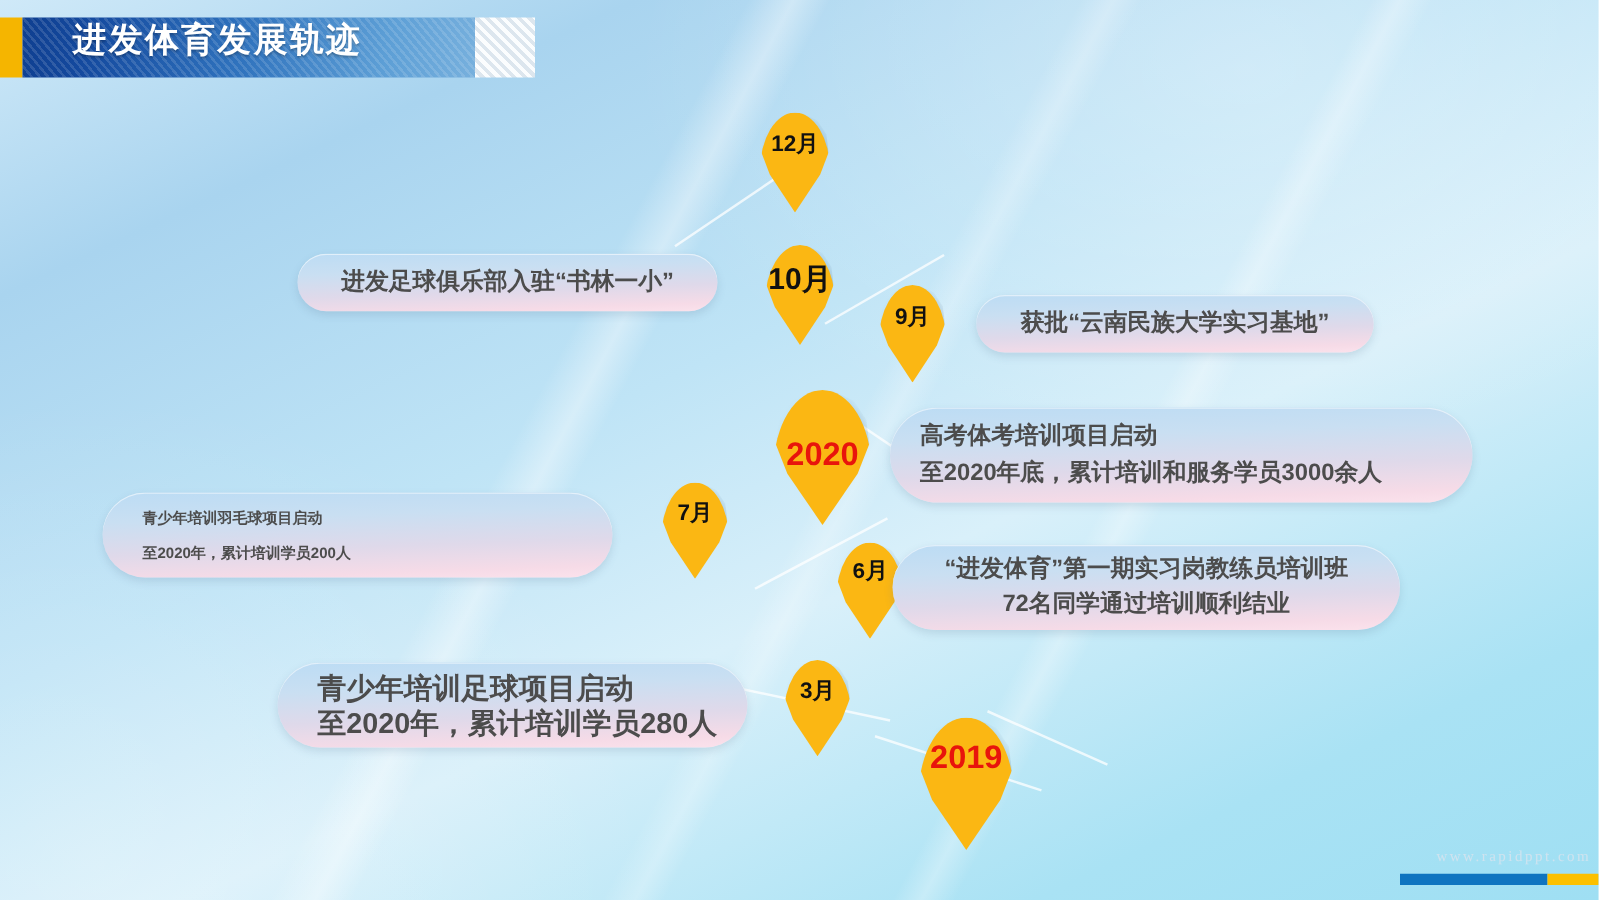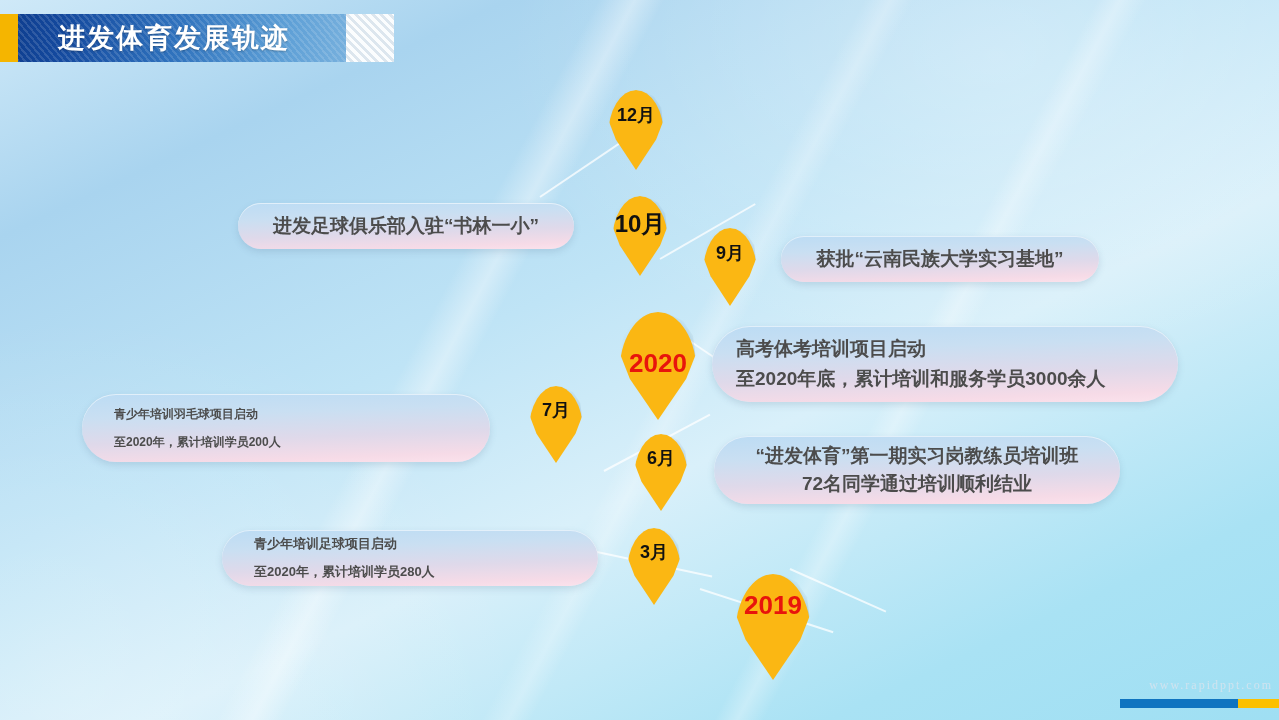--- a/index.html
+++ b/index.html
@@ -29,23 +29,23 @@
       linear-gradient(118deg,rgba(255,255,255,0) 52%,rgba(255,255,255,.26) 53.6%,rgba(255,255,255,0) 55%),
       linear-gradient(118deg,rgba(255,255,255,0) 66%,rgba(255,255,255,.30) 67.4%,rgba(255,255,255,0) 69%),
       radial-gradient(ellipse 700px 460px at 78% 8%, rgba(255,255,255,.30), rgba(255,255,255,0) 70%),
       radial-gradient(ellipse 620px 520px at 6% 96%, rgba(255,255,255,.22), rgba(255,255,255,0) 72%);
   }
 
   
   .title-wrap{position:absolute;left:0;top:14px;height:48px;display:flex;align-items:stretch;}
   .title-accent{width:18px;background:#f5b500;}
   .title-bar{
-    width:328px;position:relative;overflow:hidden;
+    width:362px;position:relative;overflow:hidden;
     background:linear-gradient(100deg,#0f3f90 0%,#14499e 14%,#2f72bd 48%,#5d9fd6 80%,#77b0dd 100%);
-    display:flex;align-items:center;
+    display:flex;
   }
   .title-bar::after{
     content:"";position:absolute;inset:0;
     background:repeating-linear-gradient(50deg,rgba(255,255,255,.13) 0 2px,rgba(255,255,255,0) 2px 5px);
   }
   .title-text{
     position:relative;z-index:2;color:#ffffff;font-size:27px;font-weight:bold;
     letter-spacing:2px;margin-left:40px;white-space:nowrap;
     text-shadow:0 1px 2px rgba(0,0,0,.25);
   }
@@ -141,21 +141,21 @@
   <div class="pin year" style="left:619px;top:312px;width:78px;height:108px;">
     <div class="shape"></div>
     <div class="label" style="font-size:26px;top:17%;margin-top:20px;">2020</div>
   </div>
 
   <div class="pin" style="left:529px;top:386px;width:54px;height:77px;">
     <div class="shape"></div>
     <div class="label" style="font-size:18px;">7月</div>
   </div>
 
-  <div class="pin" style="left:634px;top:434px;width:54px;height:77px;">
+  <div class="pin" style="left:669px;top:434px;width:54px;height:77px;font-family:Liberation Mono, monospace;">
     <div class="shape"></div>
     <div class="label" style="font-size:18px;">6月</div>
   </div>
 
   <div class="pin" style="left:627px;top:528px;width:54px;height:77px;">
     <div class="shape"></div>
     <div class="label" style="font-size:18px;">3月</div>
   </div>
 
   <div class="pin year" style="left:735px;top:574px;width:76px;height:106px;">
@@ -190,21 +190,21 @@
     </div>
   </div>
 
   <div class="bubble center" style="left:714px;top:436px;width:406px;height:68px;padding:0 18px;font-size:19px;line-height:28px;">
     <div class="btext">
       <span class="line">“进发体育”第一期实习岗教练员培训班</span>
       <span class="line">72名同学通过培训顺利结业</span>
     </div>
   </div>
 
-  <div class="bubble left" style="left:222px;top:530px;width:376px;height:56px;padding:0 32px;font-size:13px;line-height:28px;">
+  <div class="bubble left" style="left:222px;top:530px;width:376px;height:68px;padding:0 32px;font-size:23px;line-height:28px;">
     <div class="btext">
       <span class="line">青少年培训足球项目启动</span>
       <span class="line">至2020年，累计培训学员280人</span>
     </div>
   </div>
 
 
   <div class="watermark">www.rapidppt.com</div>
   <div class="footbar">
     <div class="fb-blue"></div>

